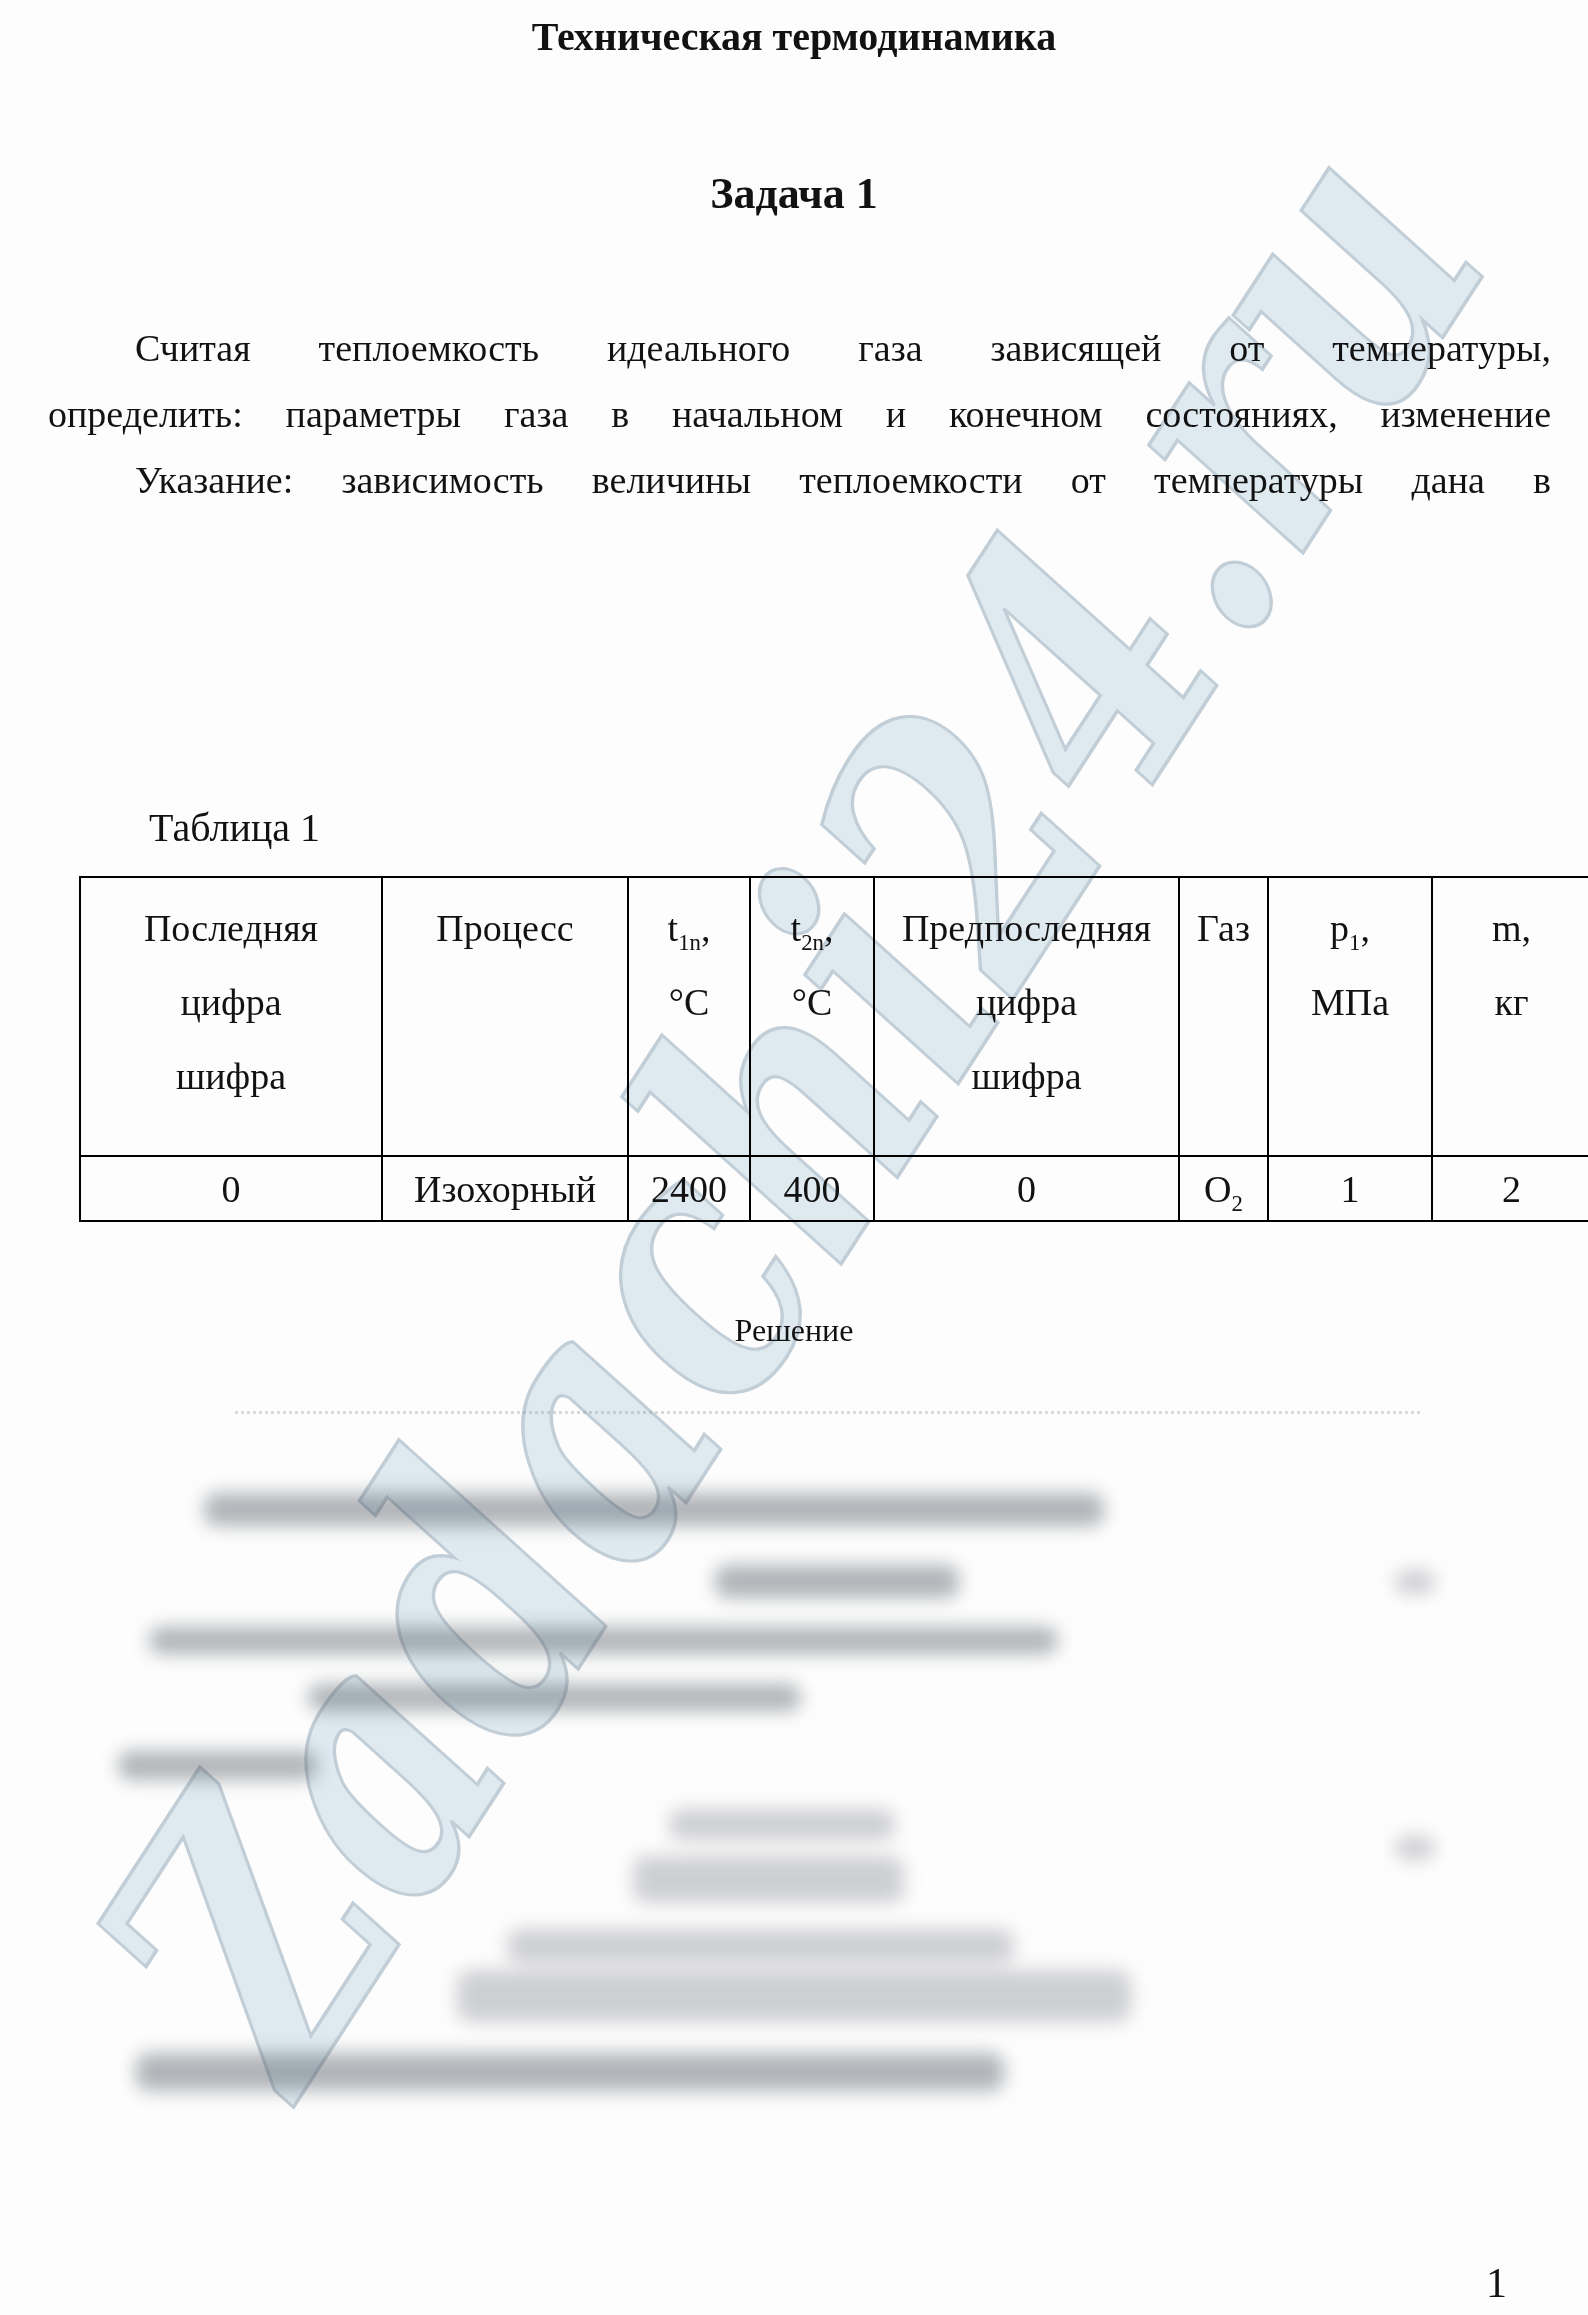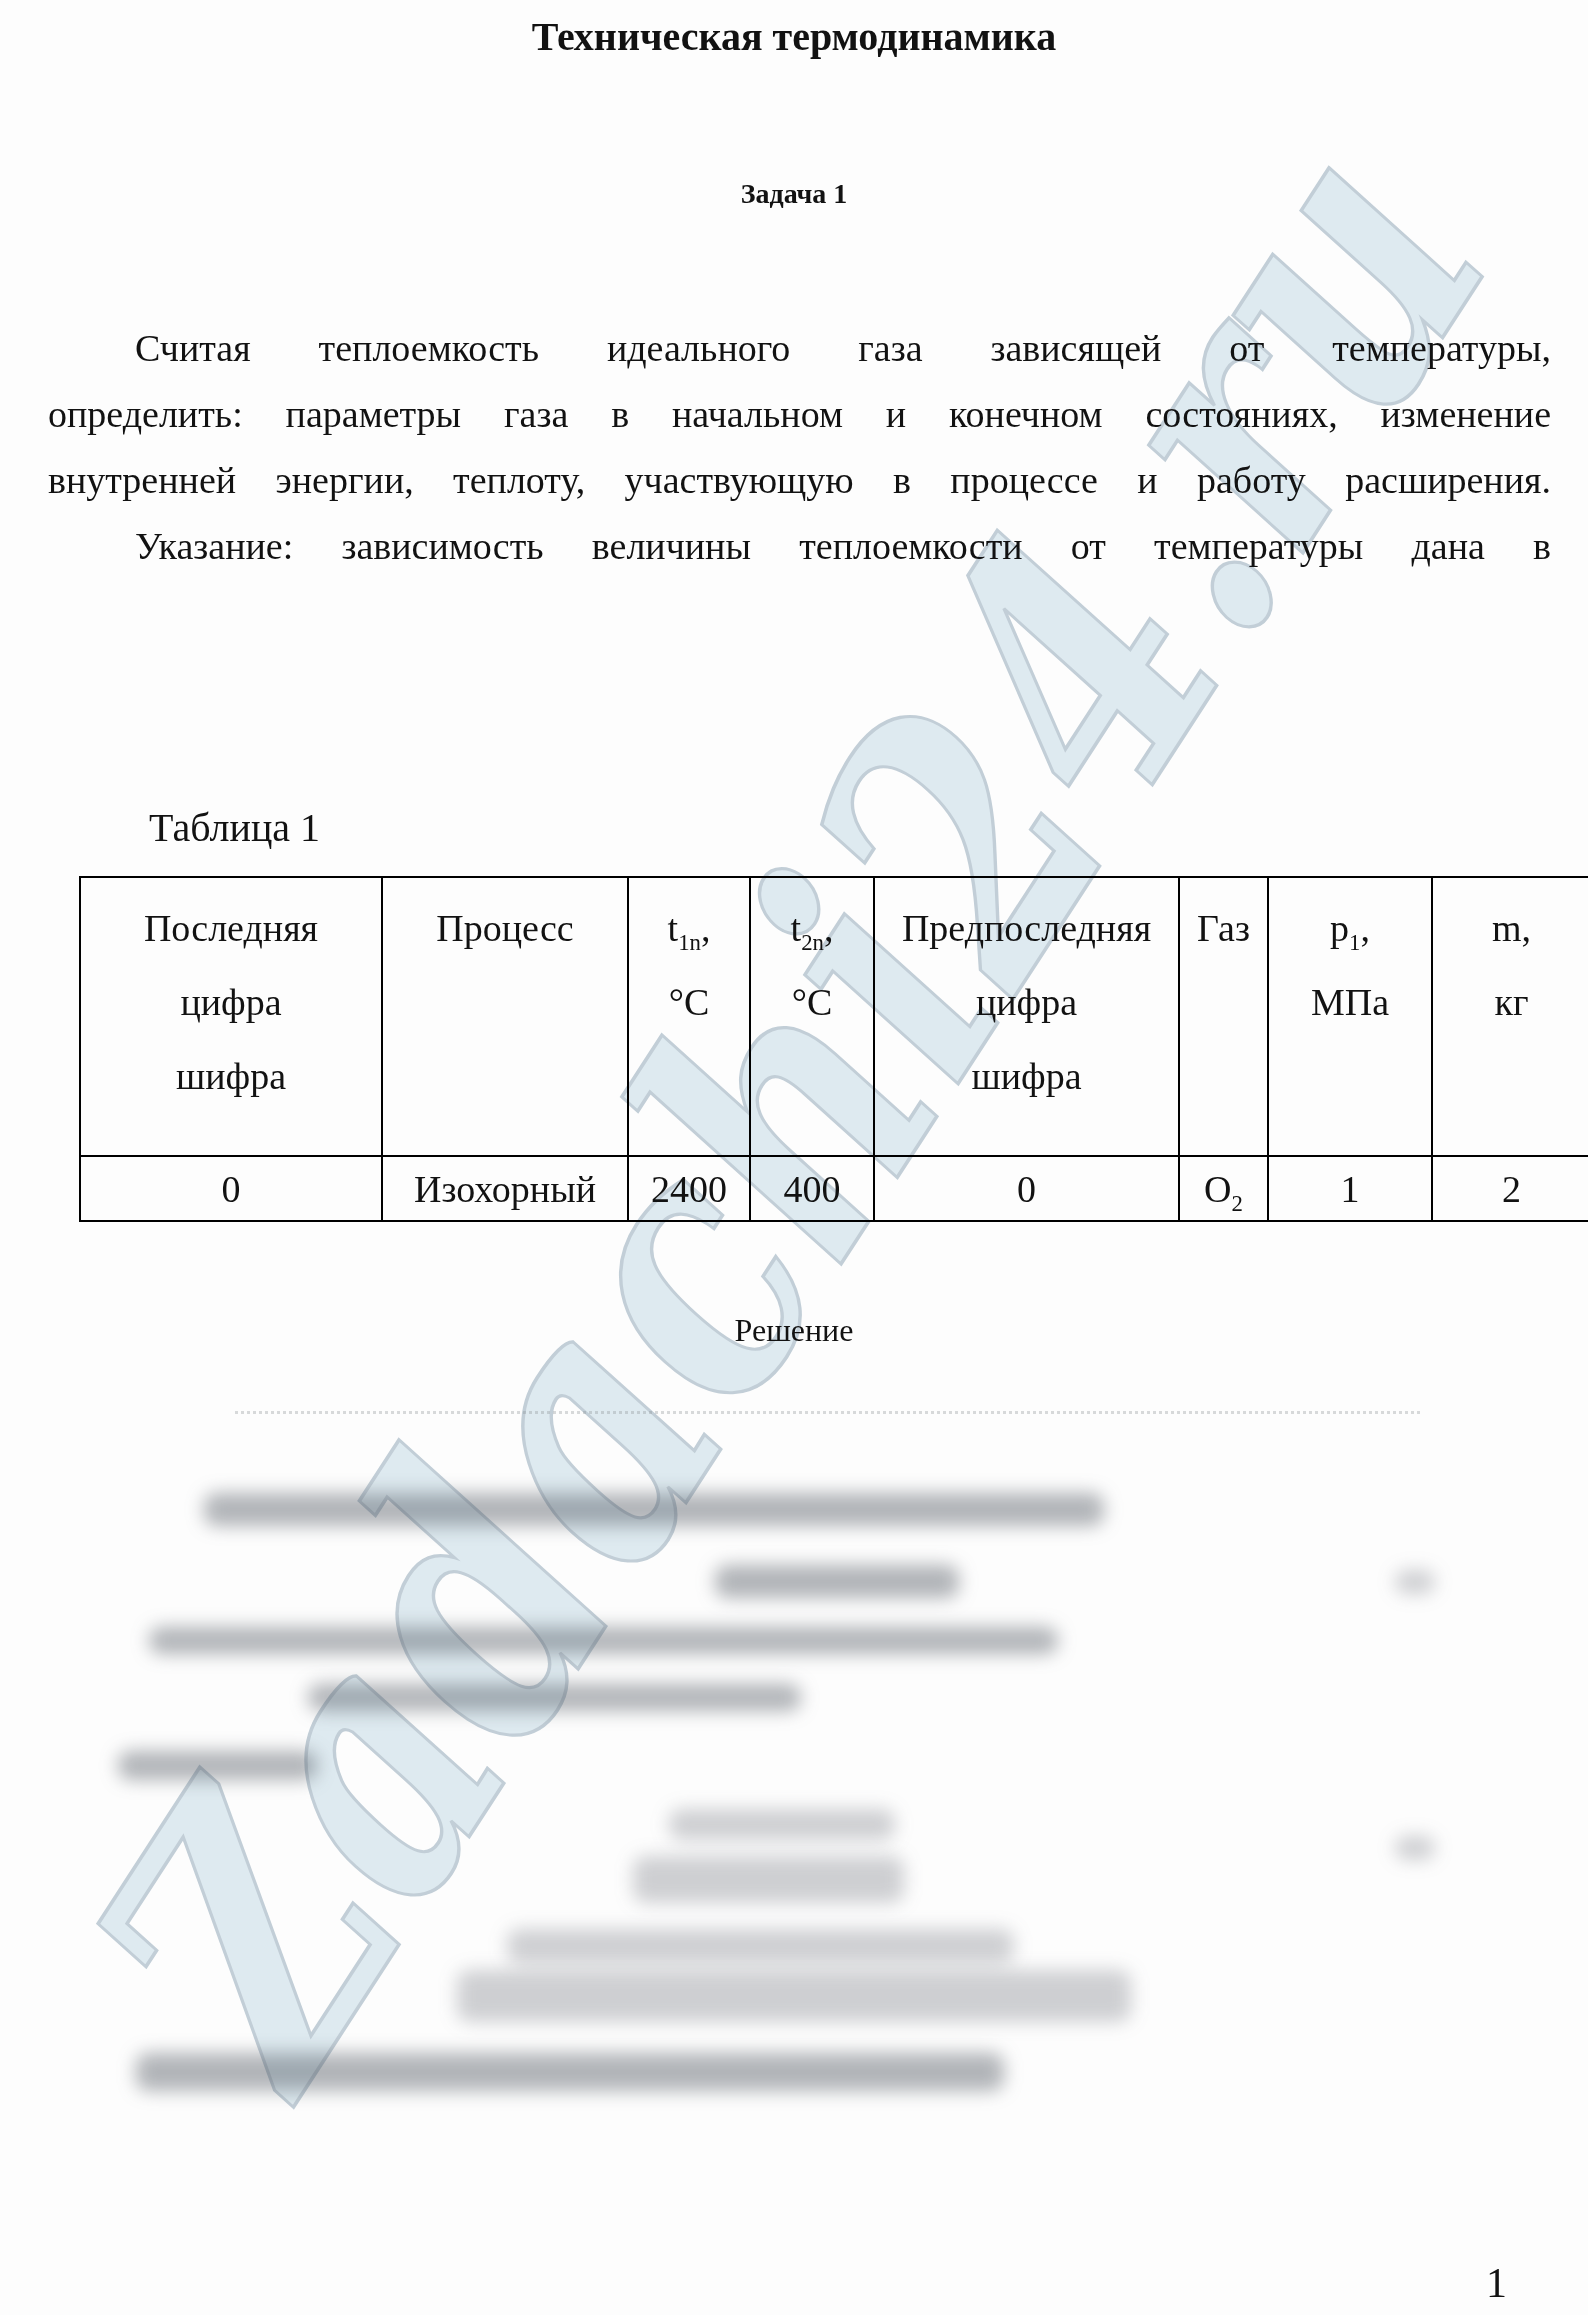--- a/index.html
+++ b/index.html
@@ -18,21 +18,21 @@
   .doc-title {
     position:absolute; z-index:3;
     top:12.7px; left:0; width:100%;
     text-align:center;
     font-size:40px; font-weight:bold; line-height:47px;
   }
   .problem-heading {
     position:absolute; z-index:3;
     top:168px; left:0; width:100%;
     text-align:center;
-    font-size:28px; font-weight:bold; line-height:51px;
+    font-size:44px; font-weight:bold; line-height:51px;
   }
   .solution-heading {
     position:absolute; z-index:3;
     top:1306px; left:0; width:100%;
     text-align:center;
     font-size:32px; font-weight:normal; line-height:49px;
   }
   
   .body-text {
     position:absolute; z-index:3;
@@ -95,21 +95,20 @@
   <svg class="watermark-svg" width="1588" height="2316" viewBox="0 0 1756 2560" aria-hidden="true">
     <text transform="translate(905,1245) rotate(-57)" text-anchor="middle" dominant-baseline="middle" font-size="400" font-style="italic" font-weight="bold" font-family="'DejaVu Serif', serif" fill="#dde9f0" stroke="#bfccd5" stroke-width="4" textLength="2430" lengthAdjust="spacingAndGlyphs" opacity="0.95">Zadachi24.ru</text>
   </svg>
 
   <div class="doc-title">Техническая термодинамика</div>
   <div class="problem-heading">Задача 1</div>
 
   <div class="body-text">
     <div class="tline justify indent">Считая теплоемкость идеального газа зависящей от температуры,</div>
     <div class="tline justify">определить: параметры газа в начальном и конечном состояниях, изменение</div>
-    <div class="tline justify">внутренней энергии, теплоту, участвующую в процессе и работу расширения.</div>
     <div class="tline justify indent">Указание: зависимость величины теплоемкости от температуры дана в</div>
   </div>
 
   <div class="table-caption">Таблица 1</div>
 
   <table class="tbl">
     <colgroup>
       <col style="width:302px">
         <col style="width:246px">
         <col style="width:122px">

